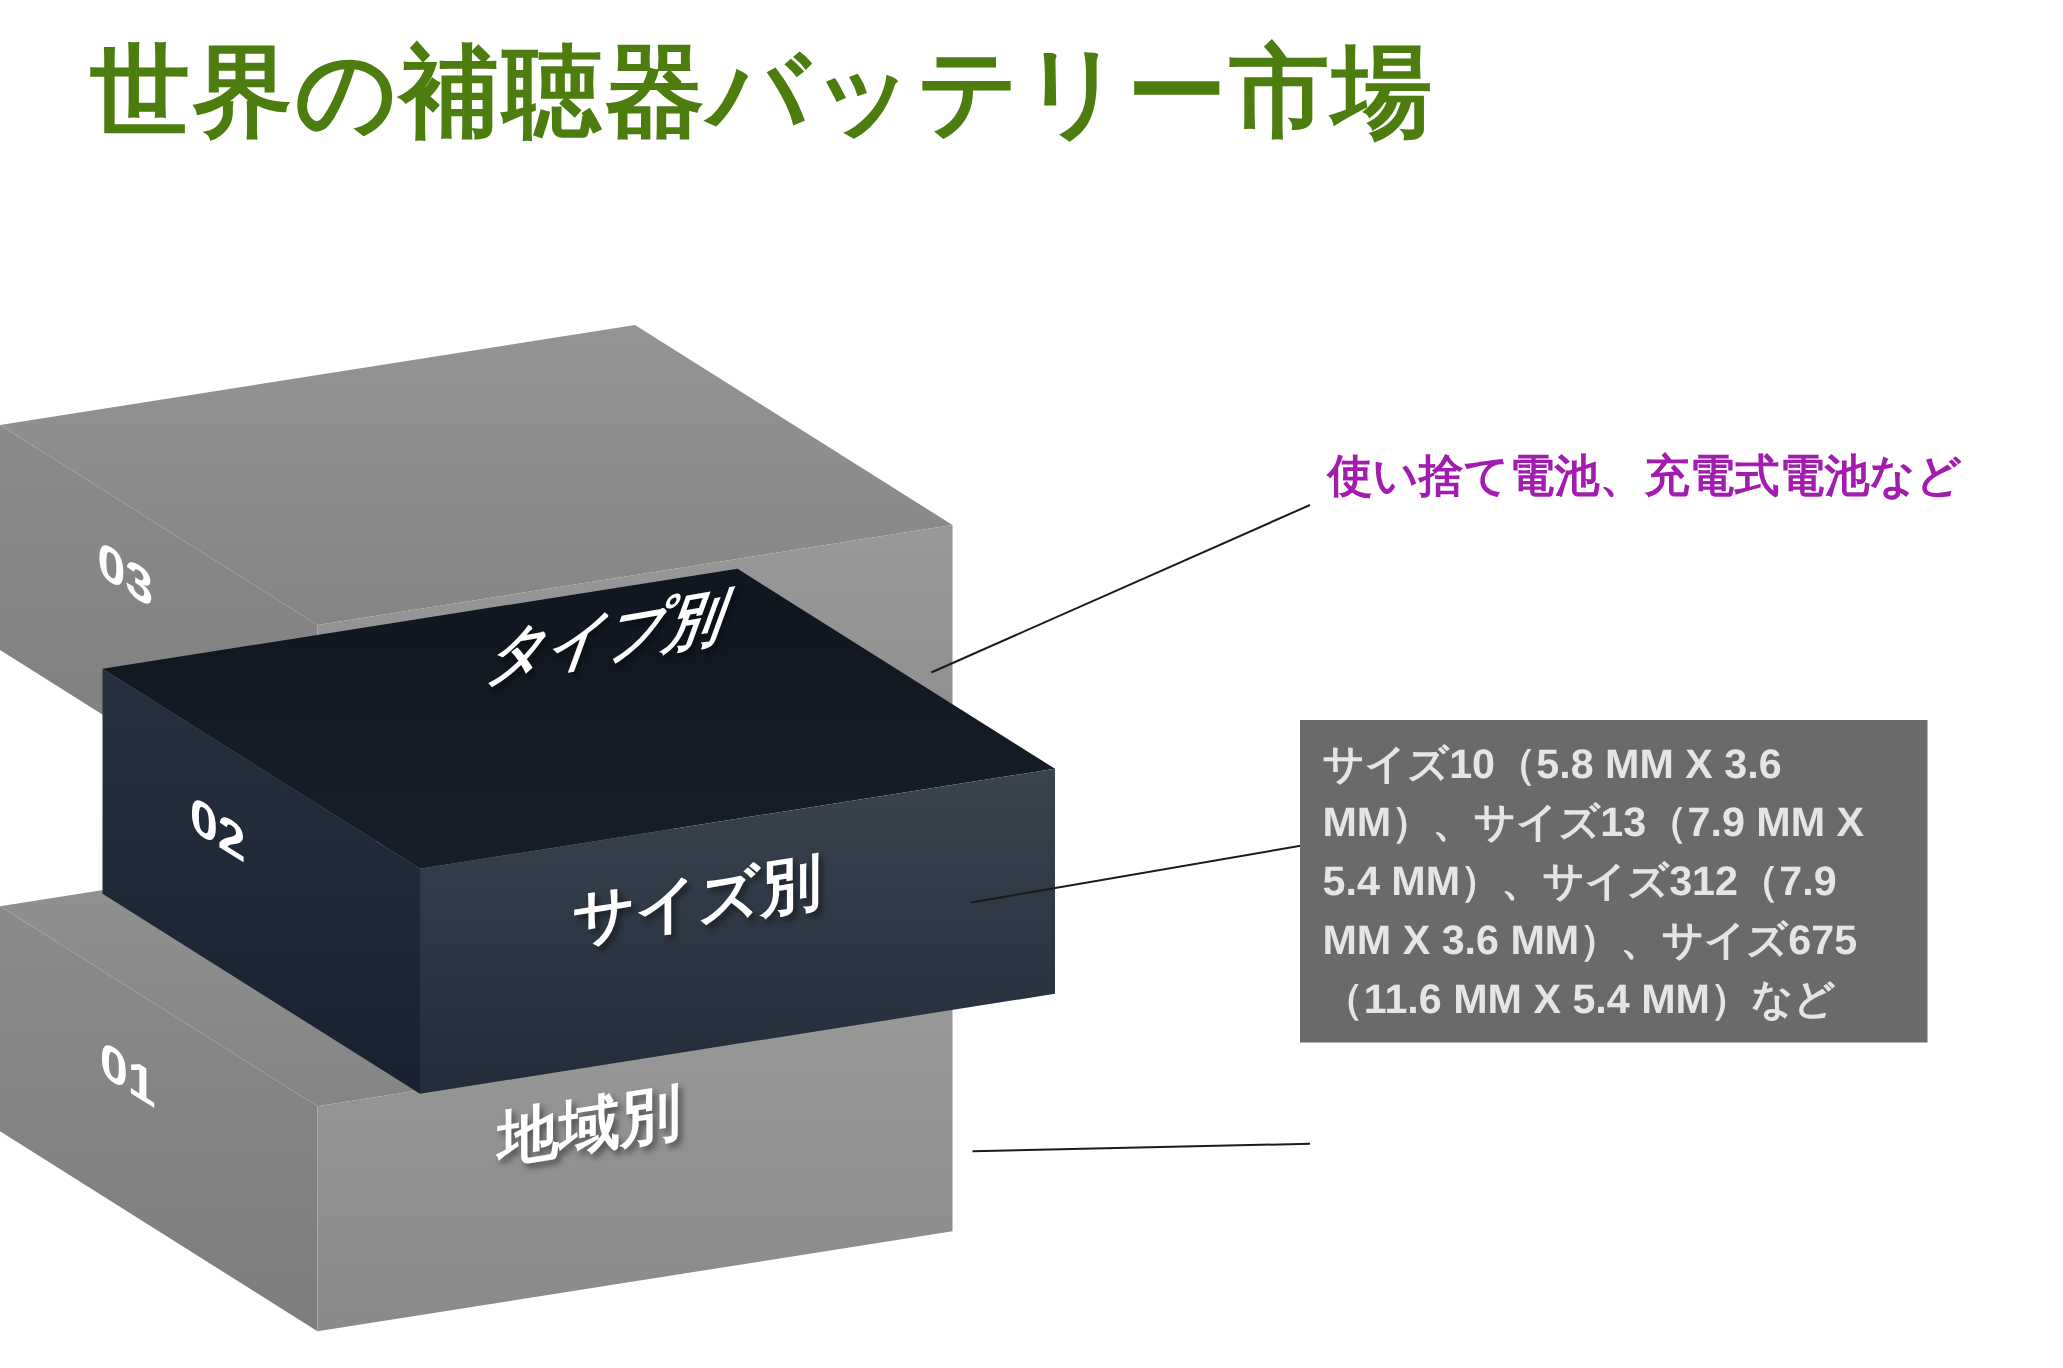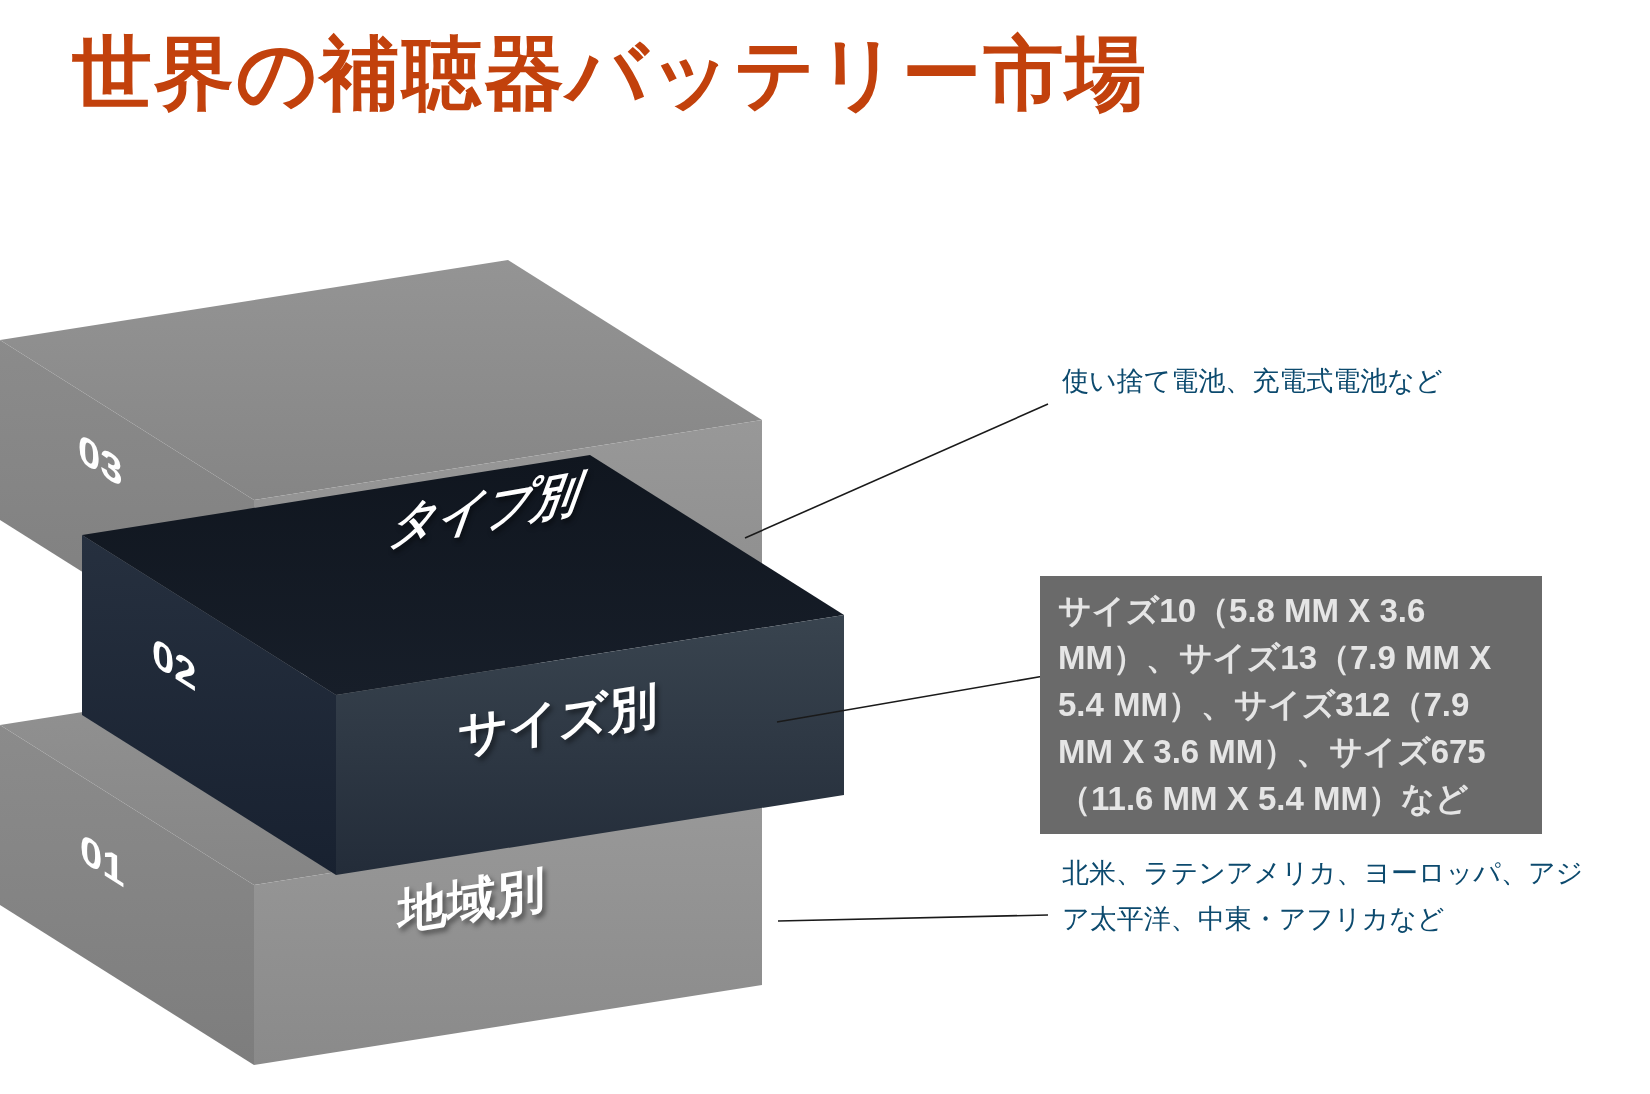--- a/index.html
+++ b/index.html
@@ -4,21 +4,21 @@
 <style>
   html,body{margin:0;padding:0;background:#ffffff;}
   #slide{
     position:relative;width:1650px;height:1094px;overflow:hidden;background:#ffffff;
     font-family:"Liberation Sans", sans-serif;
   }
   #diagram-svg{position:absolute;left:0;top:0;width:1650px;height:1094px;}
   .abs{position:absolute;}
   #page-title{
     left:72px;top:30px;width:1200px;
-    font-size:80px;font-weight:bold;color:#c2410c;letter-spacing:2px;line-height:1.1;
+    font-size:80px;font-weight:bold;color:#4d7c0f;letter-spacing:2px;line-height:1.1;
     white-space:nowrap;
   }
   .layer-label{
     color:#ffffff;font-weight:bold;white-space:nowrap;
     text-shadow:3px 4px 5px rgba(0,0,0,0.45);
   }
   .layer-num{
     color:#ffffff;font-weight:bold;font-size:40px;white-space:nowrap;
     transform:skewY(32deg);
   }
@@ -31,21 +31,21 @@
     transform:skewY(-8.9deg);
   }
   #label-region{
     left:398px;top:868px;font-size:49px;
     transform:skewY(-8.9deg);
   }
   #num-03{left:78px;top:438px;}
   #num-02{left:152px;top:642px;}
   #num-01{left:80px;top:838px;}
   .annotation{
-    color:#0c4a6e;font-weight:normal;font-size:27px;line-height:46px;
+    color:#a21caf;font-weight:bold;font-size:36px;line-height:46px;
   }
   #annotation-type{left:1062px;top:358px;width:520px;white-space:nowrap;}
   #annotation-region{left:1062px;top:850px;width:548px;}
   #annotation-size-box{
     left:1040px;top:576px;width:470px;
     background:#6a6a6a;color:#e5e5e5;
     font-weight:bold;font-size:33px;line-height:47px;
     padding:11px 14px 12px 18px;
   }
 </style>
@@ -112,15 +112,14 @@
   <div class="abs layer-num" id="num-01">01</div>
 
   <div class="abs layer-label" id="label-type">タイプ別</div>
   <div class="abs layer-label" id="label-size">サイズ別</div>
   <div class="abs layer-label" id="label-region">地域別</div>
 
   <div class="abs annotation" id="annotation-type">使い捨て電池、充電式電池など</div>
 
   <div class="abs" id="annotation-size-box">サイズ10（5.8 MM X 3.6 MM）、サイズ13（7.9 MM X 5.4 MM）、サイズ312（7.9 MM X 3.6 MM）、サイズ675（11.6 MM X 5.4 MM）など</div>
 
-  <div class="abs annotation" id="annotation-region">北米、ラテンアメリカ、ヨーロッパ、アジア太平洋、中東・アフリカなど</div>
 
 </div>
 
 </body></html>

